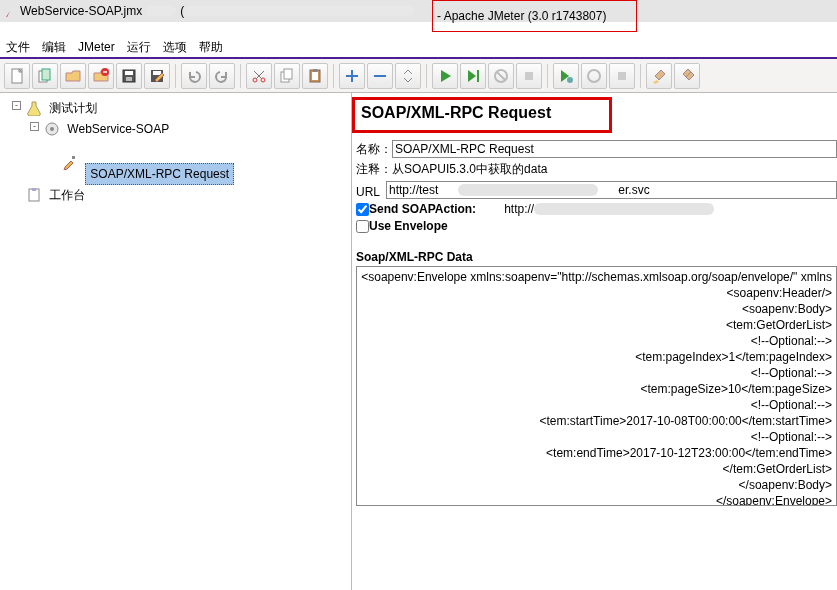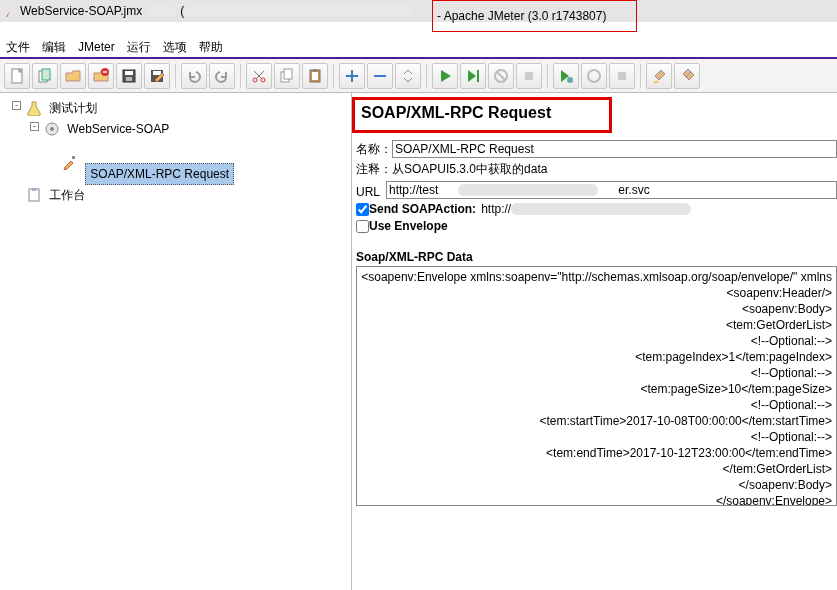--- a/index.html
+++ b/index.html
@@ -262,21 +262,21 @@
       <div class="inp url-wrap" style="display:flex;">
         <span>http://test</span>
         <span class="smudge" style="width:140px"></span>
         <span>er.svc</span>
       </div>
     </div>
 
     <div class="chk-row">
       <input type="checkbox" checked="" style="">
       <span style="font-weight:bold">Send SOAPAction:</span>
-      <div class="inp" style="margin-left:5px; width:240px; display:flex; align-items:center">
+      <div class="inp" style="margin-left:28px; width:240px; display:flex; align-items:center">
         <span>http://</span>
         <span class="smudge" style="width:180px"></span>
       </div>
     </div>
 
     <div class="chk-row">
       <input type="checkbox" style="">
       <span style="font-weight:bold">Use Envelope</span>
     </div>
 

